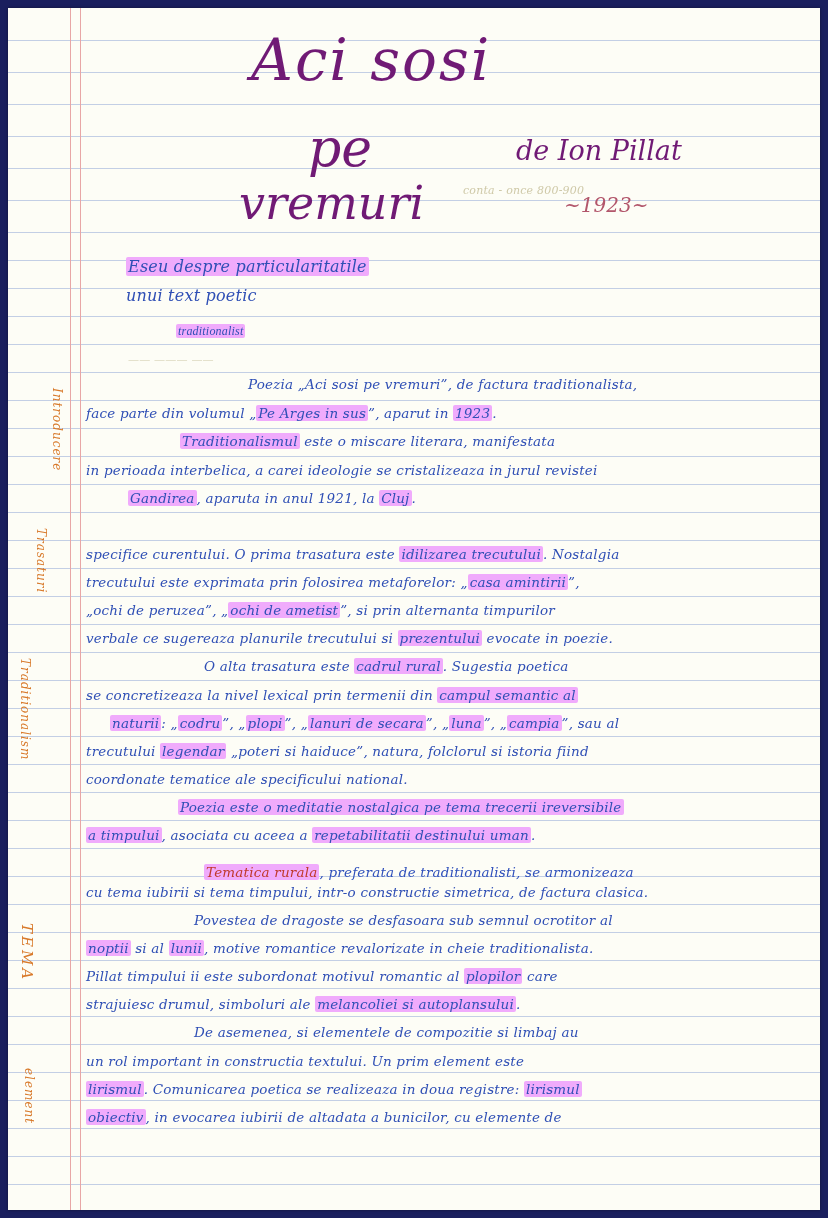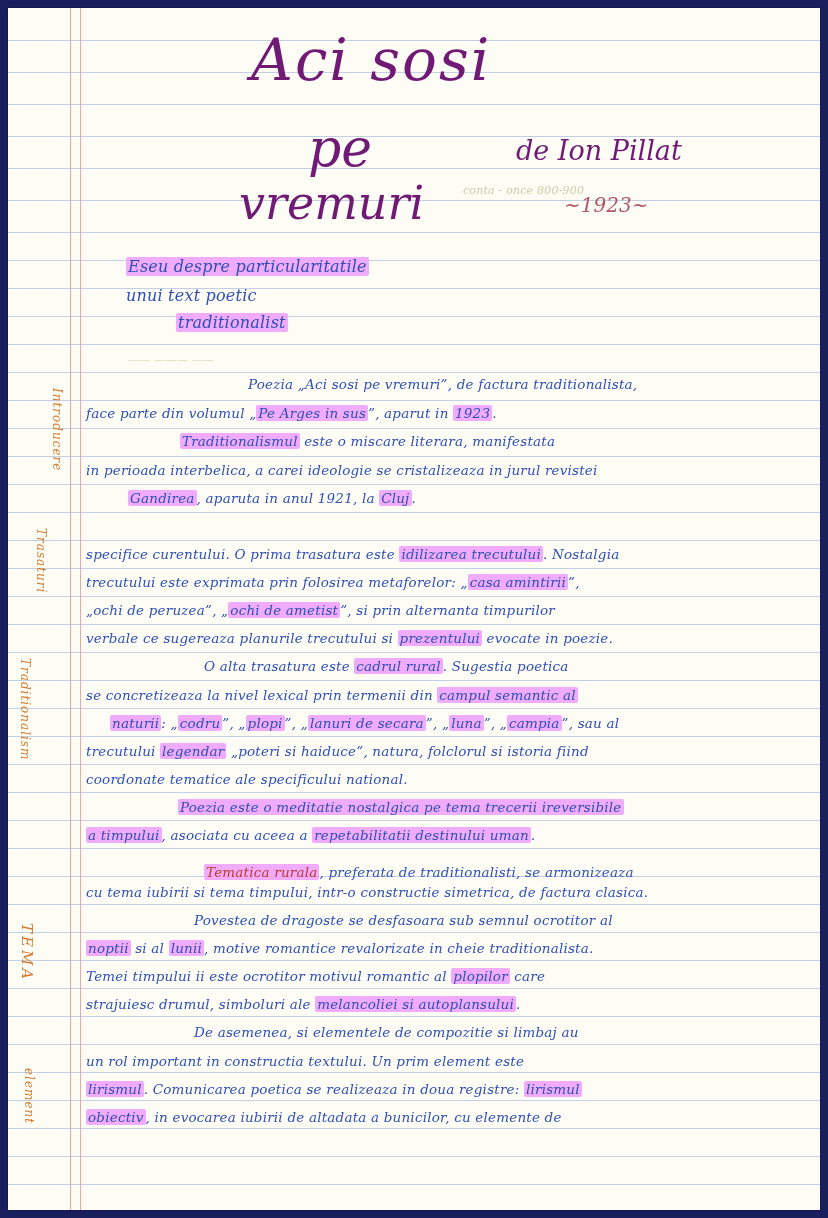--- a/index.html
+++ b/index.html
@@ -113,21 +113,21 @@
   <div class="title" style="left:508px;top:127px;font-size:27px;">de Ion Pillat</div>
   <div class="title year" style="left:556px;top:185px;font-size:20px;">~1923~</div>
   <div class="hw faded" style="left:455px;top:176px;font-size:11px;">conta - once 800-900</div>
 
   <div class="hw" style="left:118px;top:249px;font-size:16px;">
     <span class="hl">Eseu despre particularitatile</span>
   </div>
   <div class="hw" style="left:118px;top:278px;font-size:16px;">
     <span>unui text poetic</span>
   </div>
-  <div class="hw" style="left:168px;top:305px;font-size:16px;">
+  <div class="hw" style="left:168px;top:316px;font-size:12px;font-family:Liberation Serif, serif;">
     <span class="hl">traditionalist</span>
   </div>
   <div class="hw faded" style="left:120px;top:345px;font-size:11px;">—— ——— ——</div>
 
   <div class="sidetag" style="left:56px;top:380px;transform:rotate(90deg);">Introducere</div>
   <div class="sidetag" style="left:40px;top:520px;transform:rotate(90deg);">Trasaturi</div>
   <div class="sidetag" style="left:24px;top:650px;transform:rotate(90deg);">Traditionalism</div>
   <div class="sidetag" style="left:28px;top:915px;transform:rotate(90deg);font-size:15px;letter-spacing:3px;">TEMA</div>
   <div class="sidetag" style="left:28px;top:1060px;transform:rotate(90deg);">element</div>
 
@@ -191,21 +191,21 @@
     <span>cu tema iubirii si tema timpului, intr-o constructie simetrica, de factura clasica.</span>
   </div>
 
   <div class="hw body-line" style="left:186px;top:906px;">
     <span>Povestea de dragoste se desfasoara sub semnul ocrotitor al</span>
   </div>
   <div class="hw body-line" style="left:78px;top:934px;">
     <span class="hl">noptii</span><span> si al </span><span class="hl">lunii</span><span>, motive romantice revalorizate in cheie traditionalista.</span>
   </div>
   <div class="hw body-line" style="left:78px;top:962px;">
-    <span>Temei timpului ii este ocrotitor motivul romantic al </span><span class="hl">plopilor</span><span> care</span>
+    <span>Pillat timpului ii este subordonat motivul romantic al </span><span class="hl">plopilor</span><span> care</span>
   </div>
   <div class="hw body-line" style="left:78px;top:990px;">
     <span>strajuiesc drumul, simboluri ale </span><span class="hl">melancoliei si autoplansului</span><span>.</span>
   </div>
 
   <div class="hw body-line" style="left:186px;top:1018px;">
     <span>De asemenea, si elementele de compozitie si limbaj au</span>
   </div>
   <div class="hw body-line" style="left:78px;top:1047px;">
     <span>un rol important in constructia textului. Un prim element este</span>

